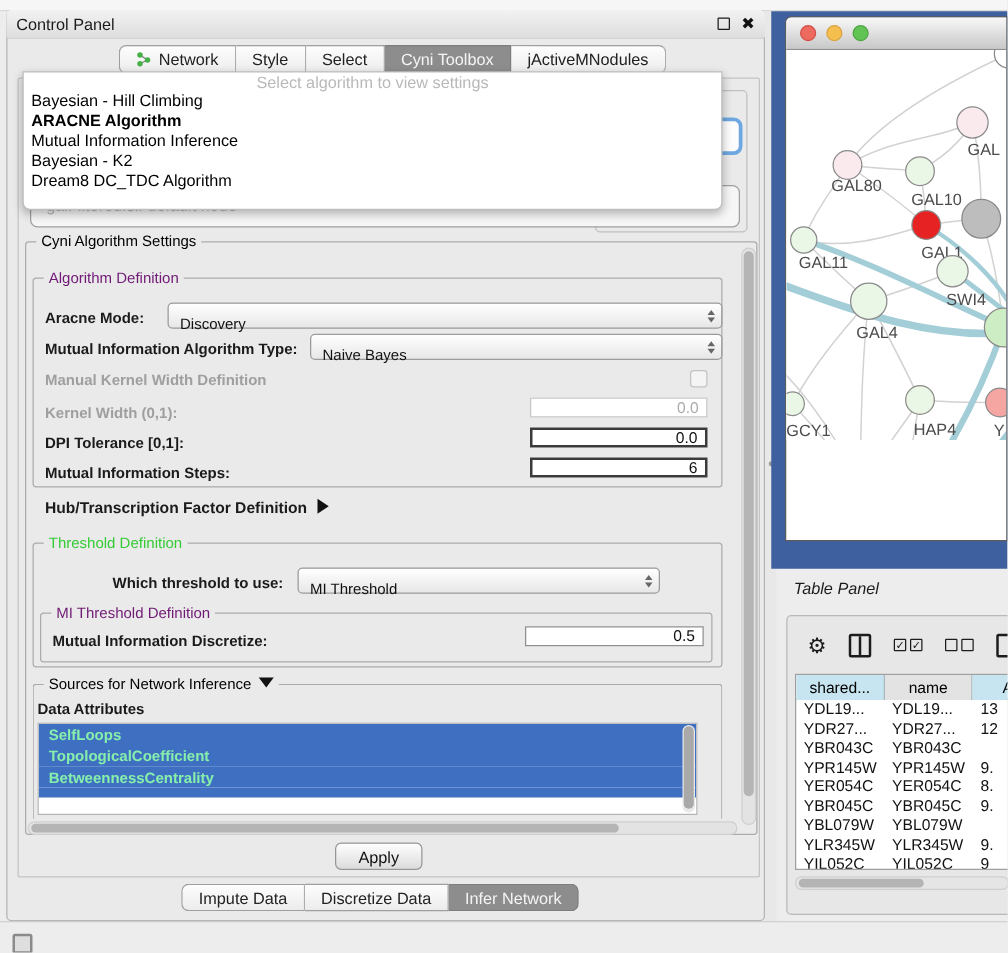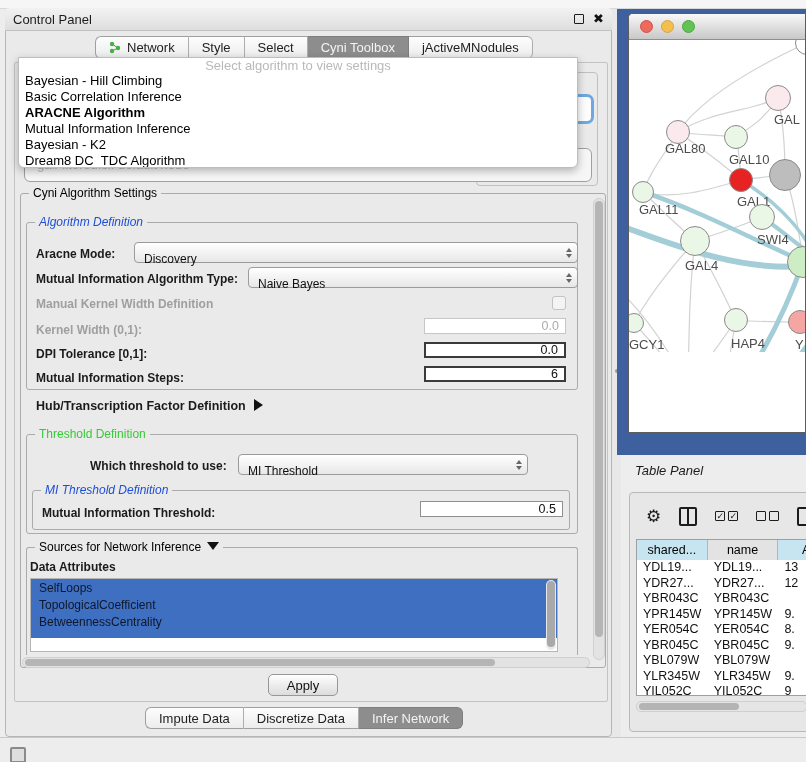--- a/index.html
+++ b/index.html
@@ -31,21 +31,21 @@
   .tab.sel { background:#8d8d8d; color:#f4f4f4; border-color:#7e7e7e; }
   .net-ic { width:13px; height:13px; margin-right:5px; }
 
   .inner-frame { left:14px; top:62px; width:594px; height:640px; border:1px solid #c3c3c3;
                  background:#eaeaea; border-radius:2px; }
 
   
   .group { position:absolute; border:1px solid #ababab; border-radius:3px; }
   .legend { position:absolute; top:-8px; left:8px; background:#eaeaea; padding:0 4px;
             font-size:12px; white-space:nowrap; }
-  .blue { color:#1d4ed8;font-style:italic; } .green { color:#35cb35; }
+  .blue { color:#701a75; } .green { color:#35cb35; }
 
   .lbl { position:absolute; font-size:12px; font-weight:bold; color:#1b1b1b; white-space:nowrap; }
   .lbl.dis { color:#9f9f9f; }
 
   .combo { position:absolute; height:21px; border:1px solid #9b9b9b; border-radius:4px;
            background:linear-gradient(#ffffff,#e7e7e7); display:flex; align-items:center;
            padding:12px 20px 0 9px; font-size:12px; color:#111; }
   .spin { position:absolute; right:5px; top:50%; transform:translateY(-50%);
           display:flex; flex-direction:column; align-items:center; gap:2px; }
   .tri-u { width:0; height:0; border-left:3.5px solid transparent; border-right:3.5px solid transparent; border-bottom:4px solid #666; }
@@ -57,22 +57,22 @@
   .field.dis { border:1px solid #c6c6c6; color:#ababab; }
   .chk { position:absolute; width:14px; height:14px; border:1px solid #c2c2c2; background:#f4f4f4; border-radius:3px; }
 
   .arrow-r { display:inline-block; width:0; height:0; border-top:6px solid transparent;
              border-bottom:6px solid transparent; border-left:9px solid #111; margin-left:8px; vertical-align:-1px;}
   .arrow-dn { display:inline-block; width:0; height:0; border-left:6px solid transparent;
              border-right:6px solid transparent; border-top:8px solid #111; margin-left:6px; vertical-align:1px;}
 
   .attr-list { left:30px; top:578px; width:528px; height:74px; background:#fff;
                border:1px solid #b5b5b5; overflow:hidden; }
-  .attr-item { height:17px; background:#3f6fc1; color:#0f172a; font-size:12px;
-               display:flex; align-items:center; padding-left:8px; }
+  .attr-item { height:17px; background:#3f6fc1; color:#86efac; font-size:12px;
+               display:flex; align-items:center; padding-left:8px;font-weight:bold; }
   .list-vscroll { left:546px; top:580px; width:10px; height:70px; background:#e9e9e9; border-radius:5px; }
   .list-vthumb { position:absolute; left:1px; top:1px; width:8px; height:66px; background:#a9a9a9; border-radius:4px; }
 
   .vscroll { left:593px; top:198px; width:12px; height:462px; background:#e3e3e3;
              border:1px solid #cfcfcf; border-radius:6px; }
   .vthumb { position:absolute; left:1px; top:2px; width:8px; height:436px; background:#b5b5b5; border-radius:5px; }
   .hscroll { left:22px; top:657px; width:568px; height:11px; background:#e3e3e3;
              border:1px solid #cfcfcf; border-radius:6px; }
   .hthumb { position:absolute; left:2px; top:1px; width:470px; height:7px; background:#b5b5b5; border-radius:4px; }
 
@@ -241,21 +241,21 @@
 <div class="combo" style="left:238px; top:454px; width:290px;">
   <span>MI Threshold</span>
   <span class="spin">
       <span class="tri-u"></span>
       <span class="tri-d"></span>
     </span>
 </div>
 <div class="abs group" style="left:32px; top:490px; width:538px; height:40px;text-align:center;">
   <span class="legend blue">MI Threshold Definition</span>
 </div>
-<span class="lbl" style="left:42px; top:506px;">Mutual Information Threshold:</span>
+<span class="lbl" style="left:42px; top:506px;">Mutual Information Discretize:</span>
 <div class="field" style="left:420px; top:501px; width:143px; border-width:1px; border-color:#8f8f8f;">
   <span>0.5</span>
 </div>
 
 <div class="abs group" style="left:26px; top:547px; width:552px; height:108px; border-bottom:none; border-radius:3px 3px 0 0;">
   <span class="legend">
     <span>Sources for Network Inference</span><span class="arrow-dn"></span>
   </span>
 </div>
 <span class="lbl" style="left:30px; top:560px;">Data Attributes</span>
@@ -289,21 +289,20 @@
     <div class="tab sel">
         <span>Infer Network</span>
       </div>
   </div>
 </div>
 
 <div class="abs popup">
   <div class="popup-title">Select algorithm to view settings</div>
   <div id="popup-items">
       <div class="popup-item">Bayesian - Hill Climbing</div>
-      <div class="popup-item">Basic Correlation Inference</div>
       <div class="popup-item b">ARACNE Algorithm</div>
       <div class="popup-item">Mutual Information Inference</div>
       <div class="popup-item">Bayesian - K2</div>
       <div class="popup-item">Dream8 DC_TDC Algorithm</div>
     </div>
 </div>
 
 <div class="abs divider"></div>
 <div class="abs div-dot"></div>
 

